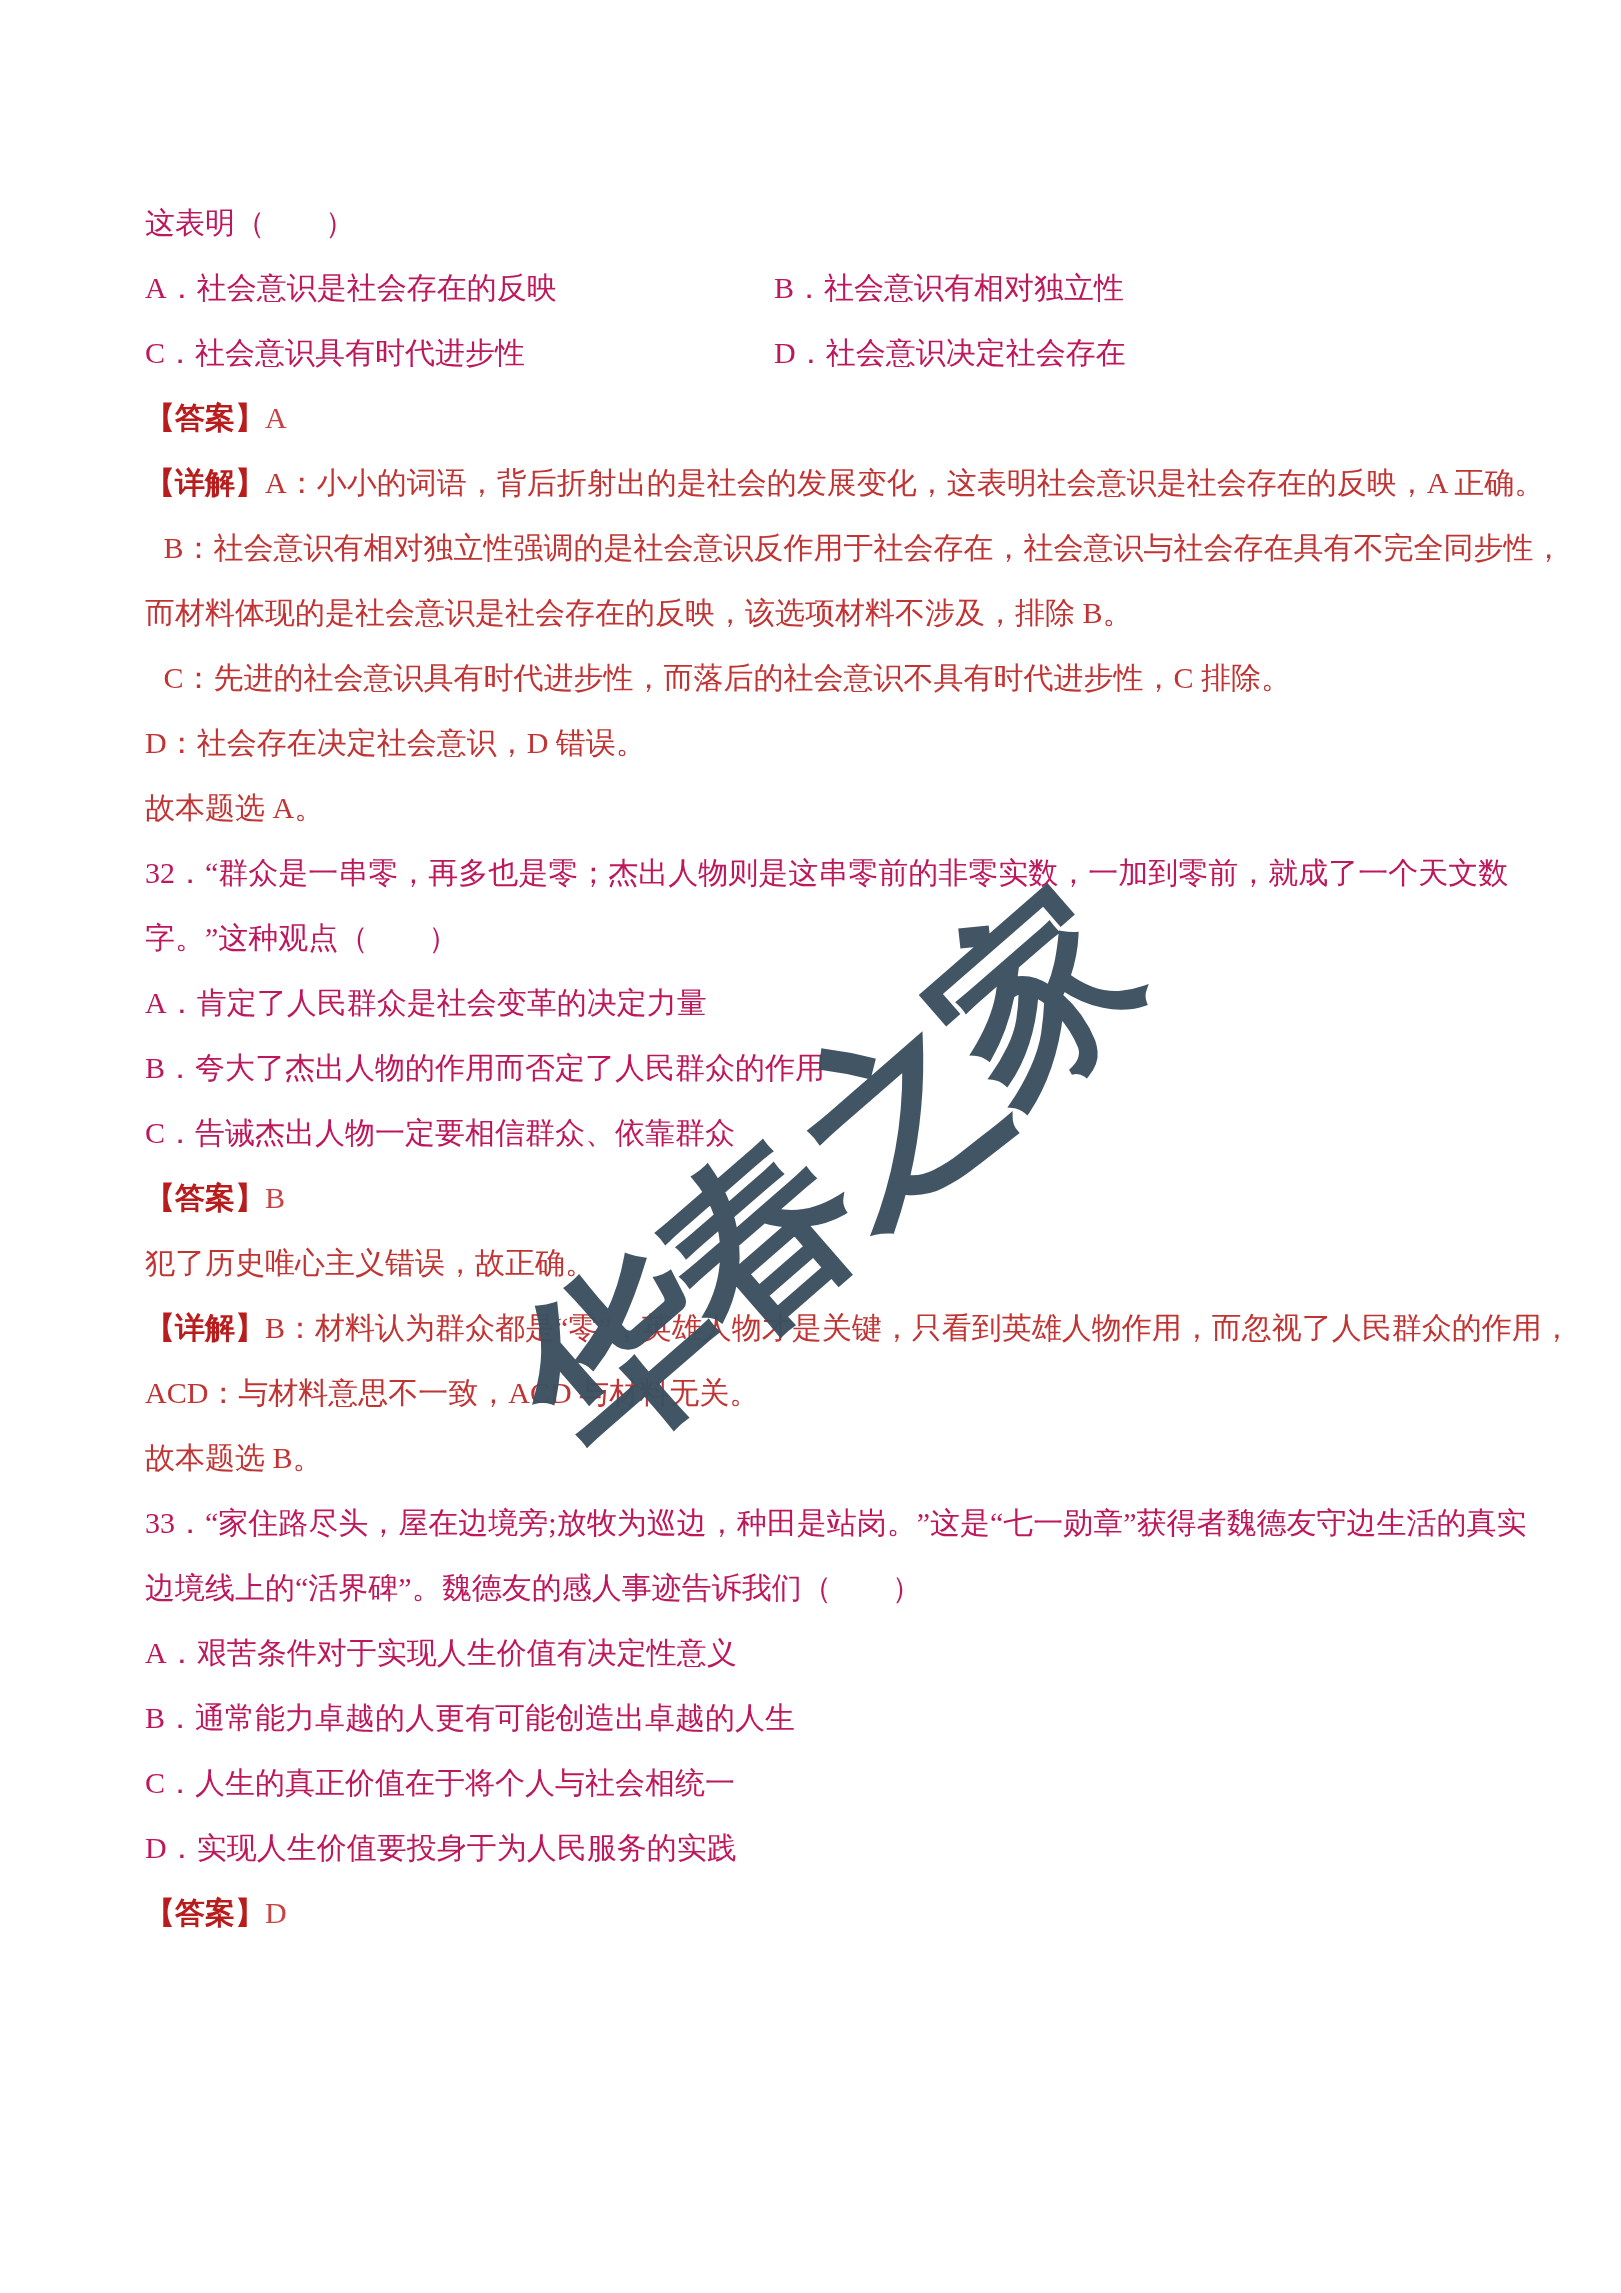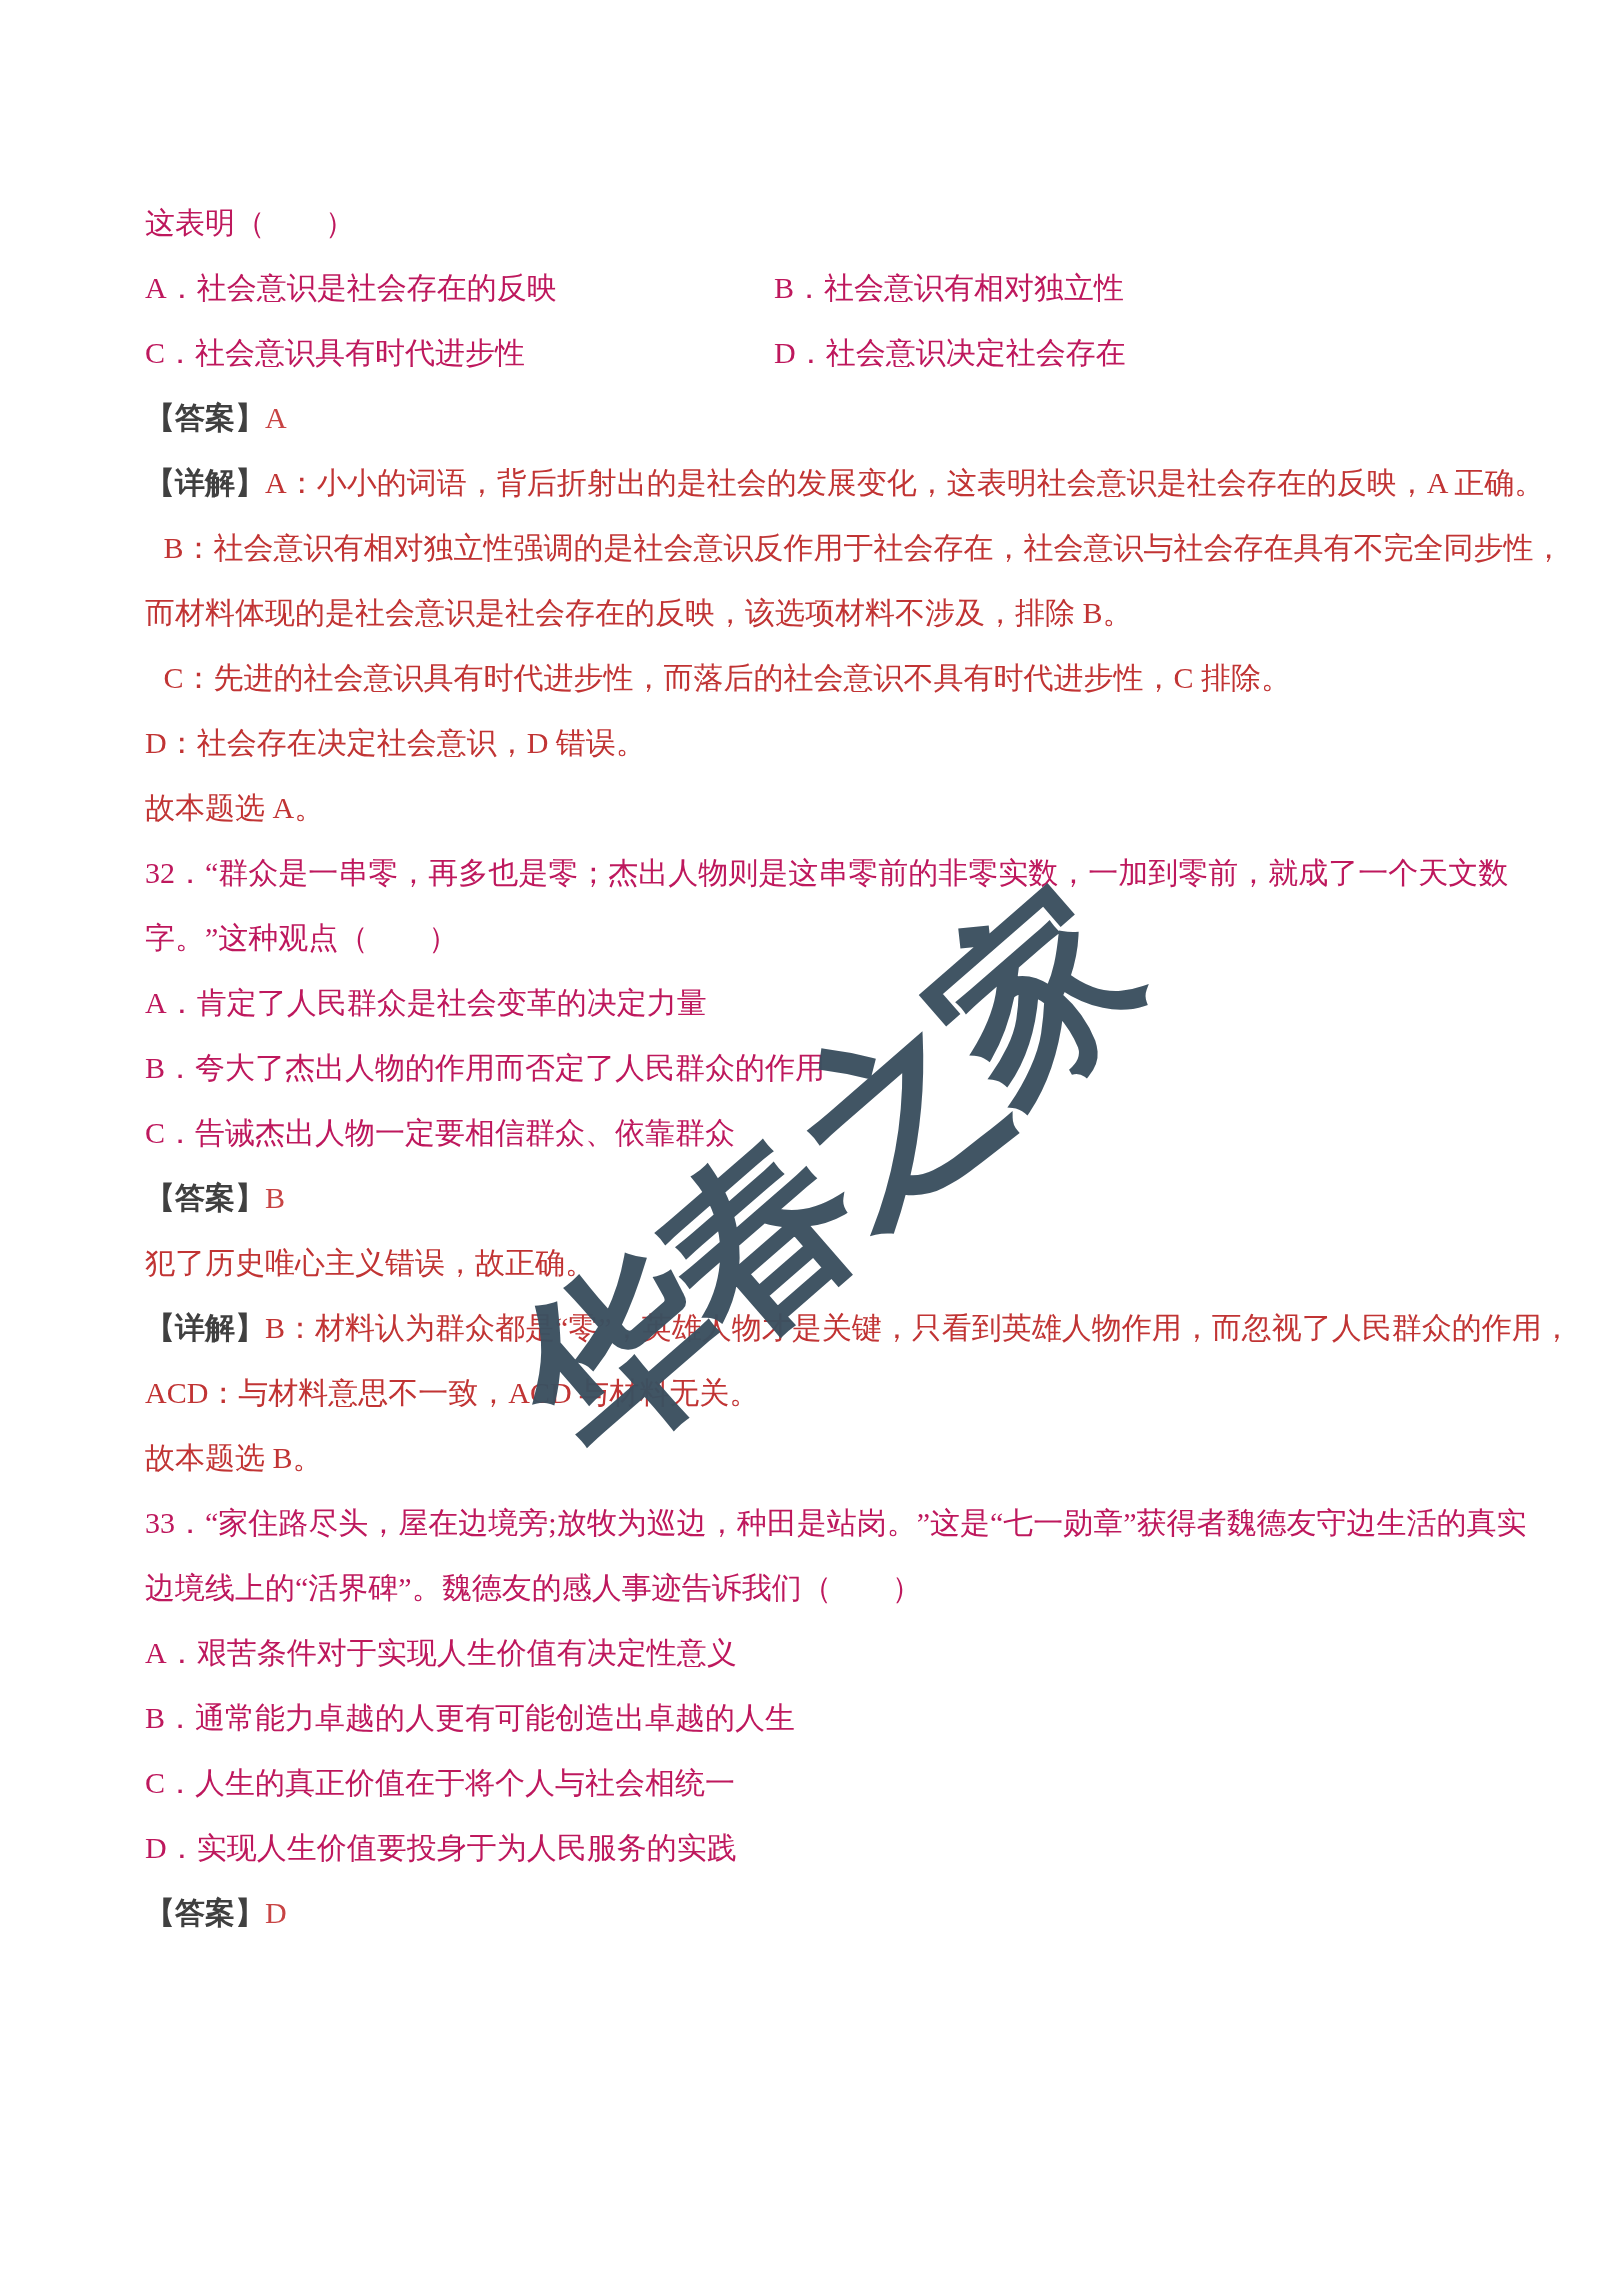--- a/index.html
+++ b/index.html
@@ -16,21 +16,21 @@
     width: 1353px;
   }
   .line {
     height: 65px;
     line-height: 65px;
     font-size: 30px;
     color: #be185d;
     white-space: nowrap;
   }
   .red  { color: #c13434; }
-  .tag  { color: #404040; font-weight: bold; }
+  .tag  { color: #b91c1c; font-weight: bold; }
   .ans-letter { color: #c84444; }
   .ind  { padding-left: 18.6px; }
   .col1 { display: inline-block; width: 629px; }
   .col2 { display: inline-block; }
   .watermark {
     position: absolute;
     left: 386px; top: 1033px;
     width: 882px; height: 294px;
     display: flex; align-items: center; justify-content: center;
     transform: rotate(-41deg);

